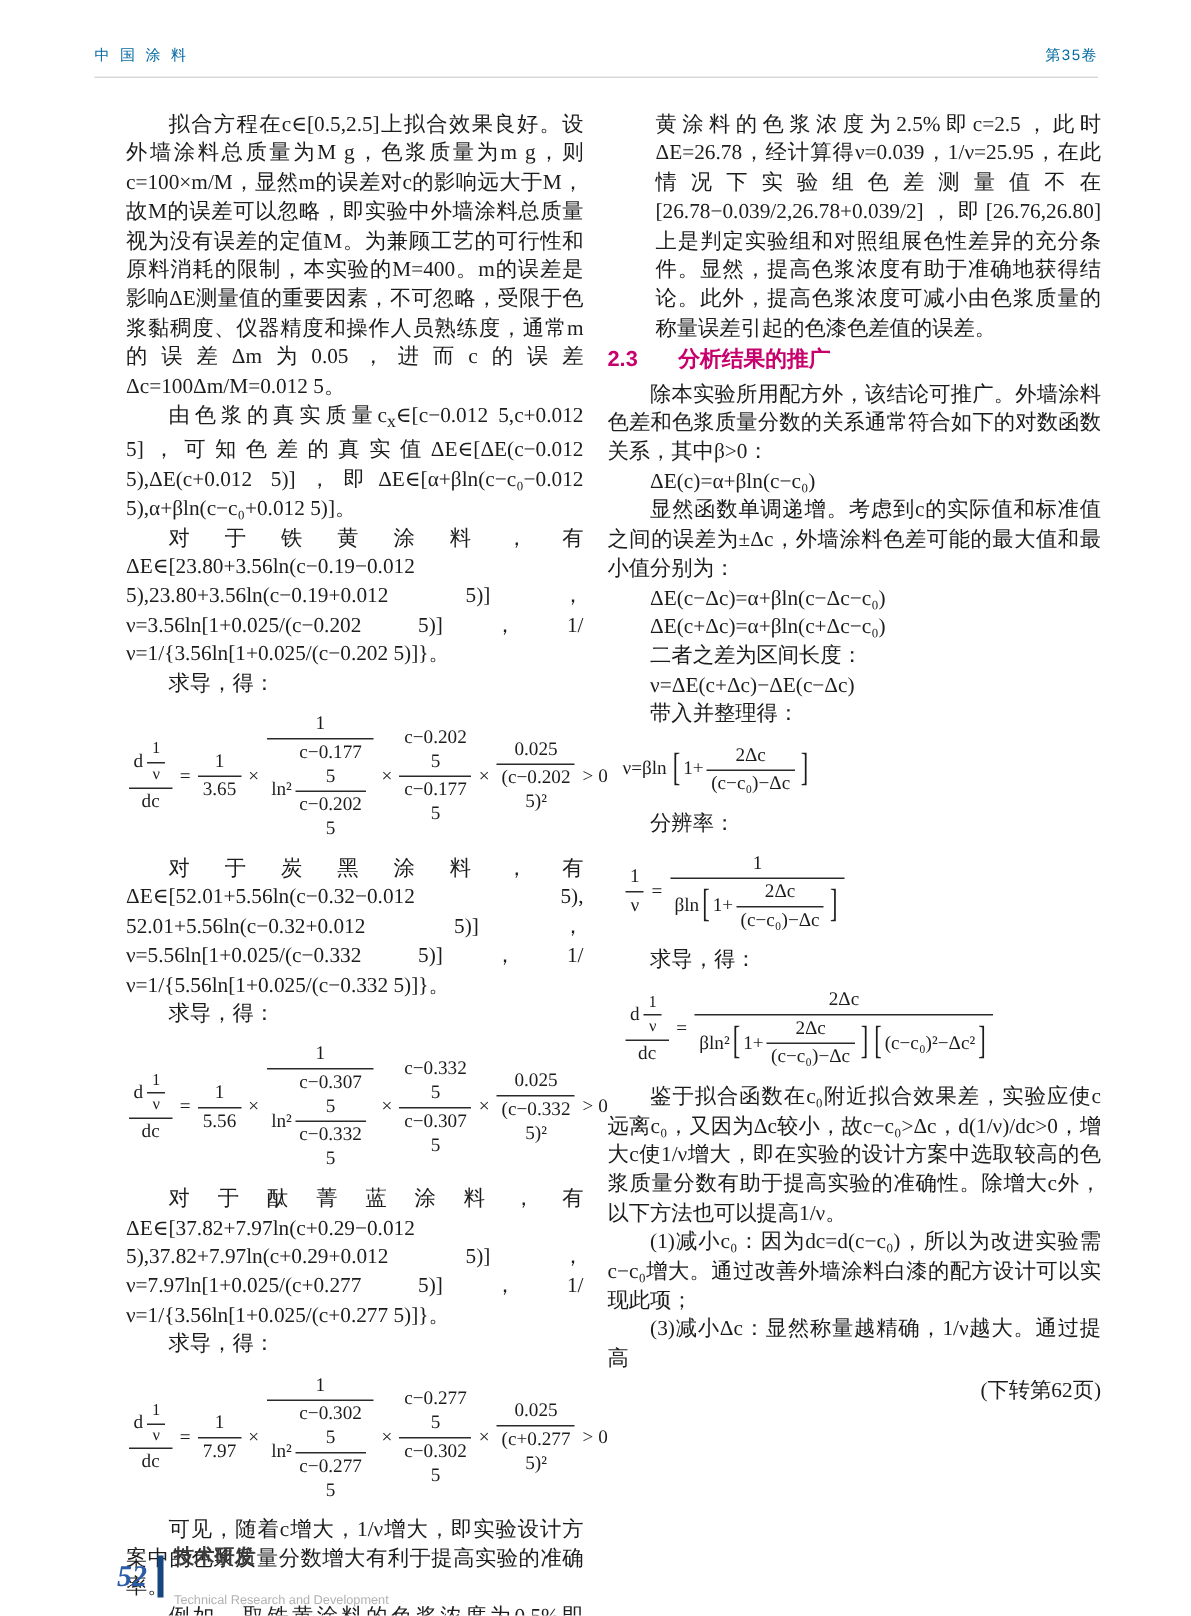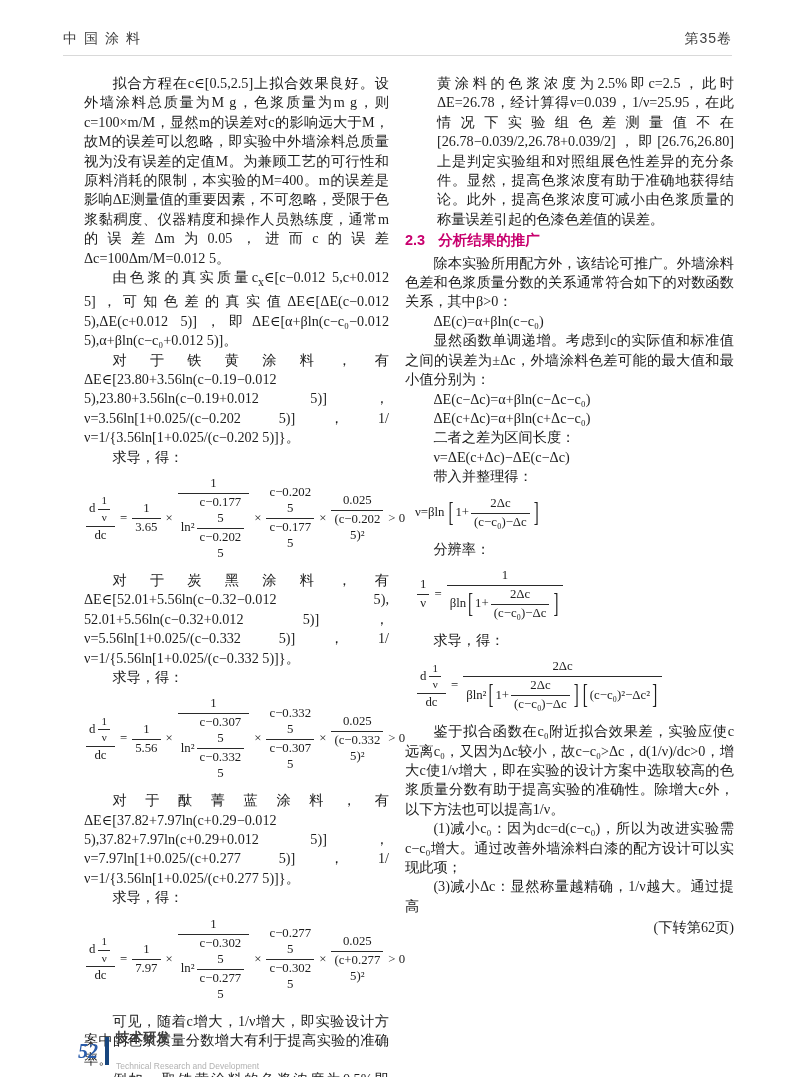--- a/index.html
+++ b/index.html
@@ -6,42 +6,42 @@
   body{
     width:794px;height:1077px;background:#ffffff;position:relative;overflow:hidden;
     font-family:"Liberation Serif","DejaVu Serif","DejaVu Sans",serif;
     color:#1c1c1c;
   }
   
   .header{
     position:absolute;top:30px;left:63px;width:669px;
     display:flex;justify-content:space-between;align-items:flex-end;
     border-bottom:1px solid #d9d9d9;padding-bottom:7px;
-    color:#404040;font-size:14px;
+    color:#0369a1;font-size:10px;
     font-family:"Liberation Sans","DejaVu Sans",sans-serif;
   }
   .journal-name{letter-spacing:7px;}
   .volume-no{letter-spacing:1px;}
   
   .content{
     position:absolute;top:74px;left:84px;width:650px;
     display:flex;gap:16px;
   }
   .col{font-size:14.2px;line-height:19.4px;text-align:justify;}
   .col.left{width:305px;}
   .col.right{width:329px;}
   p{margin:0;text-indent:2em;}
   p.noindent{text-indent:0;margin-left:32px;}
   p.eq{text-align:left;}
   
   .sec-head{
     margin:2px 0 3px 0;font-size:14.5px;font-weight:700;
     font-family:"Liberation Sans","DejaVu Sans",sans-serif;
   }
-  .sec-head .sec-title{margin-left:13px;}
+  .sec-head .sec-title{margin-left:27px;}
   
   .formula{
     display:flex;align-items:center;flex-wrap:nowrap;
     font-size:12.8px;line-height:1.25;margin:9px 0;text-align:left;
   }
   .formula.indented{margin-left:10px;}
   .frac{display:inline-block;vertical-align:middle;text-align:center;margin:0 2px;}
   .fnum{display:block;border-bottom:1px solid #2a2a2a;padding:0 3px 1px 3px;}
   .fden{display:block;padding:1px 3px 0 3px;}
   .fden.hrow,.fnum.hrow{display:flex;align-items:center;justify-content:center;}

